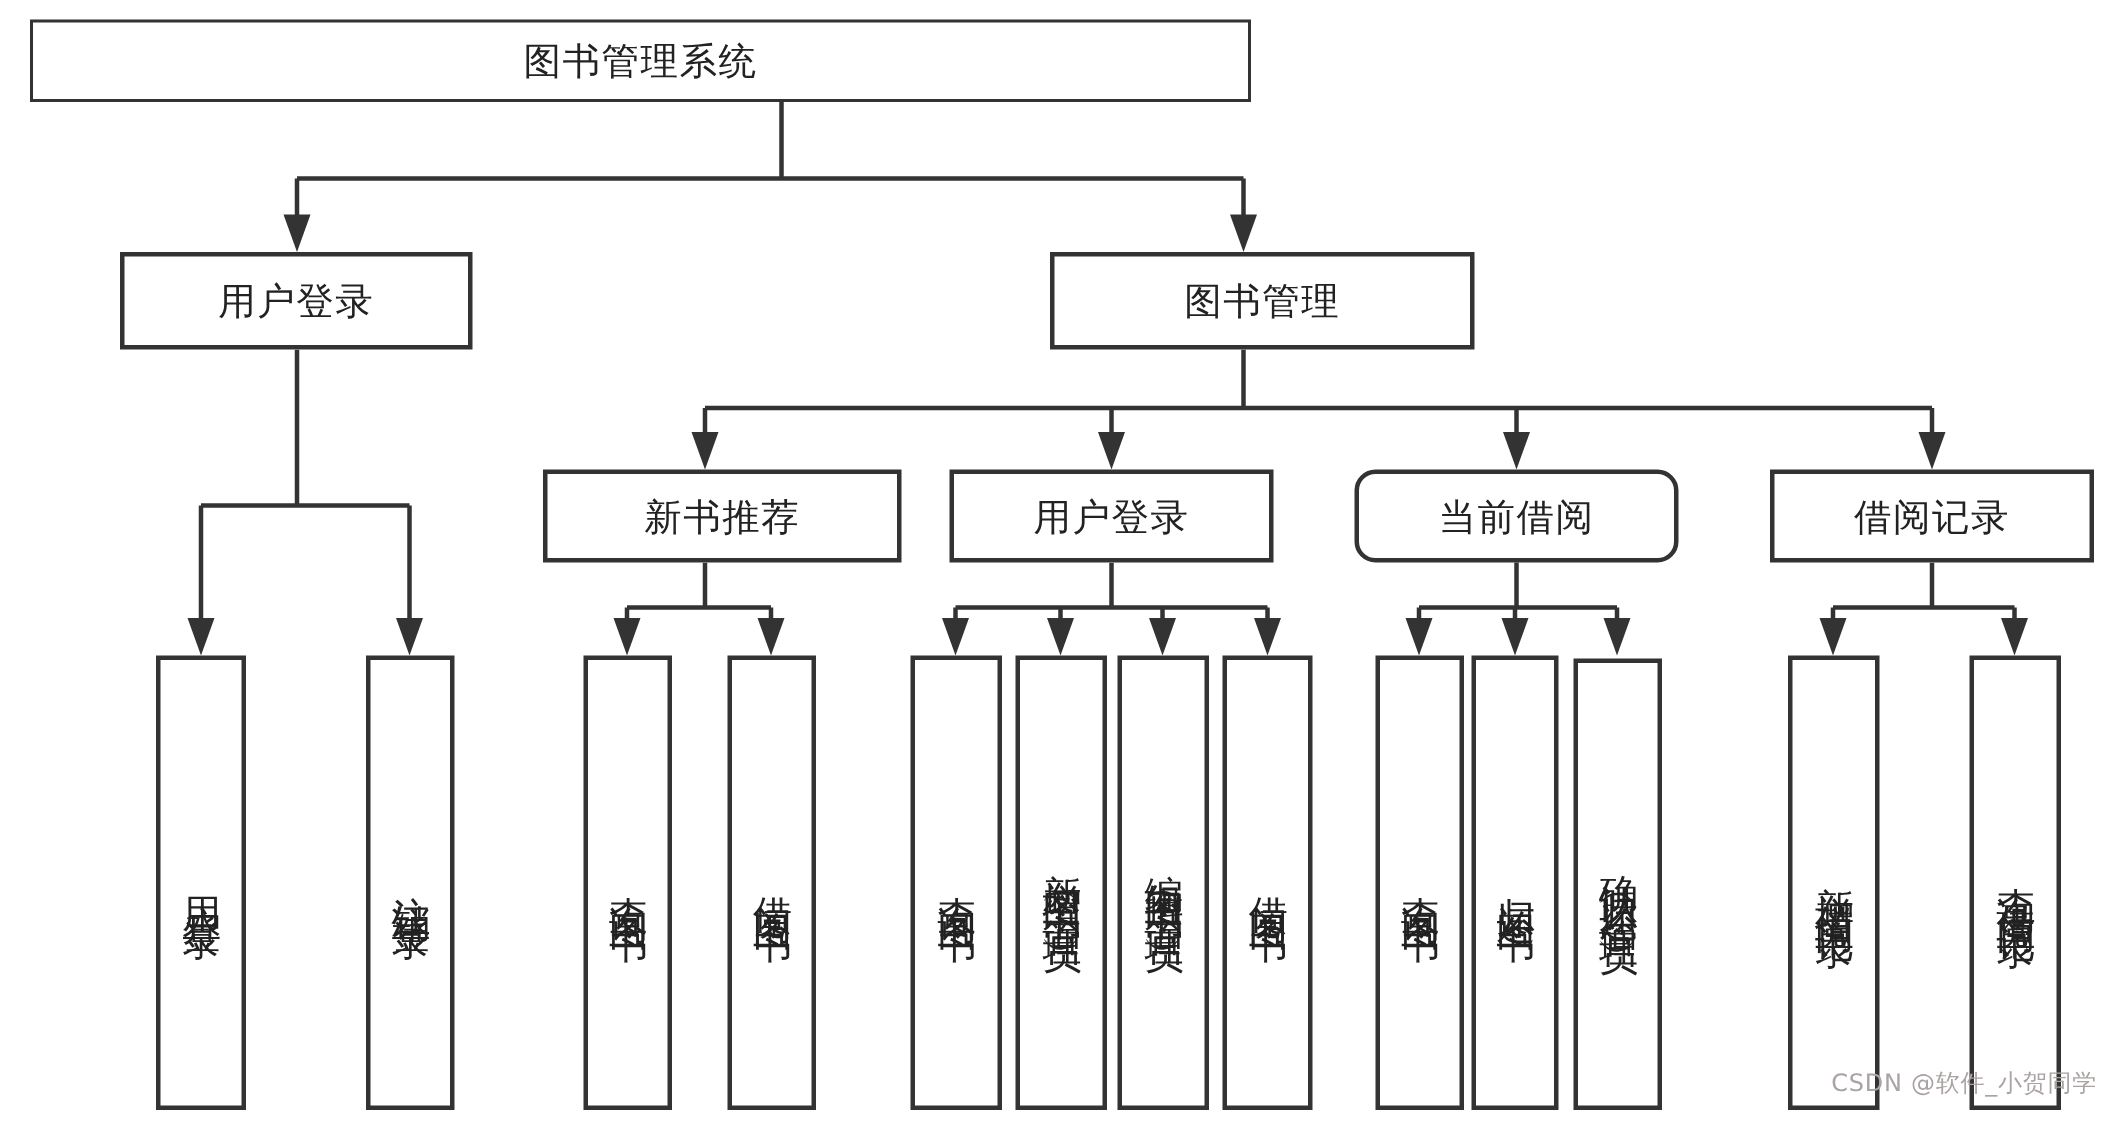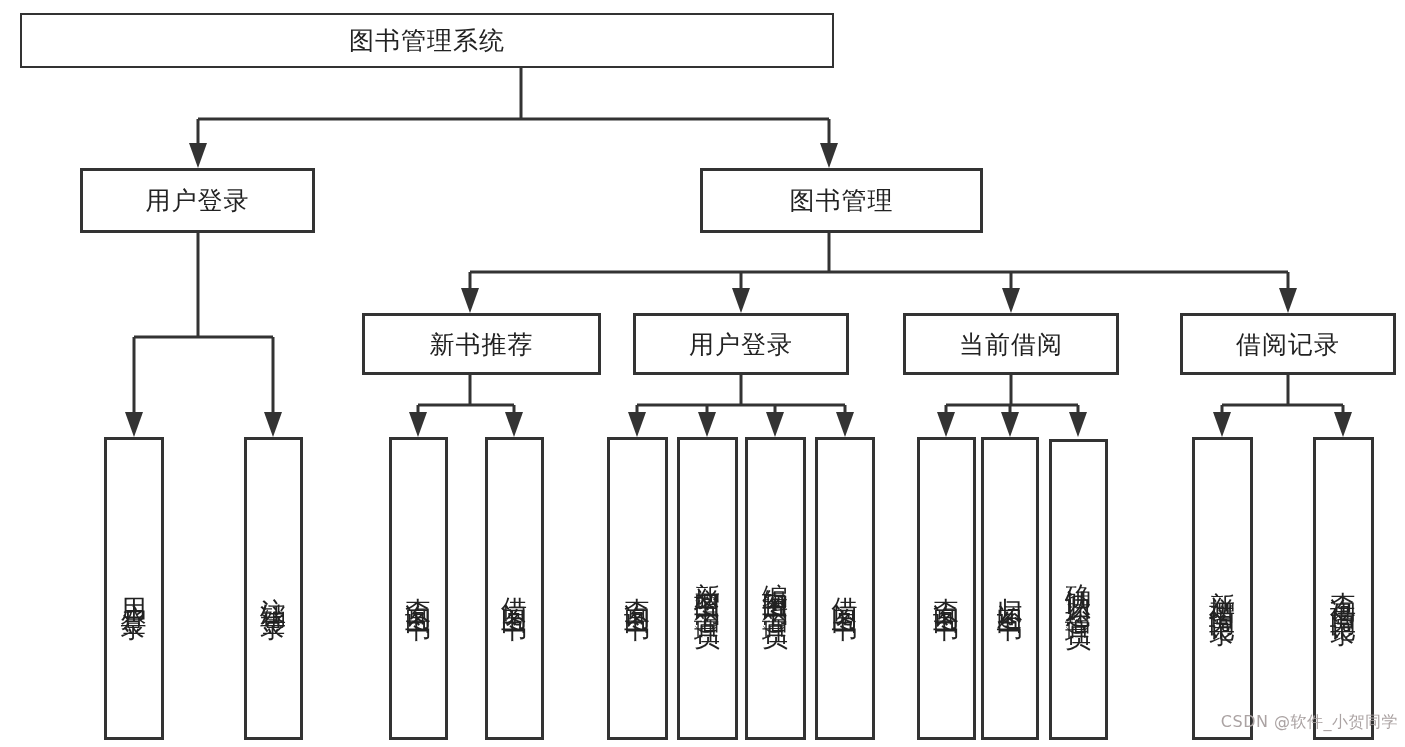--- a/index.html
+++ b/index.html
@@ -128,21 +128,21 @@
     </g>
   </svg>
 
   <div class="node h root" style="left:20px; top:13px; width:814px; height:55px;">图书管理系统</div>
 
   <div class="node h" style="left:80px; top:168px; width:235px; height:65px;">用户登录</div>
   <div class="node h" style="left:700px; top:168px; width:283px; height:65px;">图书管理</div>
 
   <div class="node h" style="left:362px; top:313px; width:239px; height:62px;font-family:Liberation Serif, serif;">新书推荐</div>
   <div class="node h" style="left:633px; top:313px; width:216px; height:62px;">用户登录</div>
-  <div class="node h" style="left:903px; top:313px; width:216px; height:62px;">当前借阅</div>
+  <div class="node h" style="left:903px; top:313px; width:216px; height:62px;border-radius:14px;">当前借阅</div>
   <div class="node h" style="left:1180px; top:313px; width:216px; height:62px;">借阅记录</div>
 
   <div class="node v" style="left:104px; top:437px; width:60px; height:303px;">用户登录</div>
   <div class="node v" style="left:244px; top:437px; width:59px; height:303px;">注销登录</div>
 
   <div class="node v" style="left:389px; top:437px; width:59px; height:303px;">查询图书</div>
   <div class="node v" style="left:485px; top:437px; width:59px; height:303px;">借阅图书</div>
 
   <div class="node v" style="left:607px; top:437px; width:61px; height:303px;">查询图书</div>
   <div class="node v" style="left:677px; top:437px; width:61px; height:303px;">新增图书（管理员）</div>

